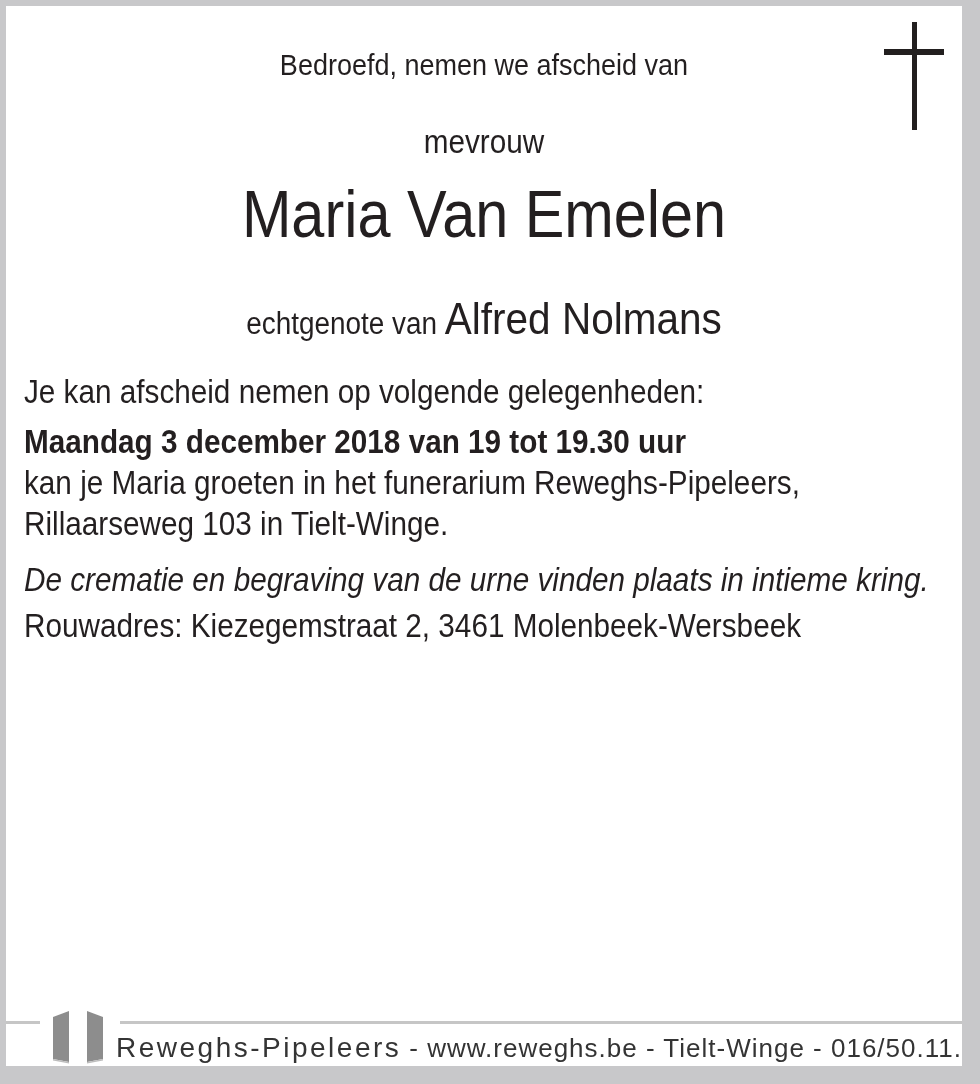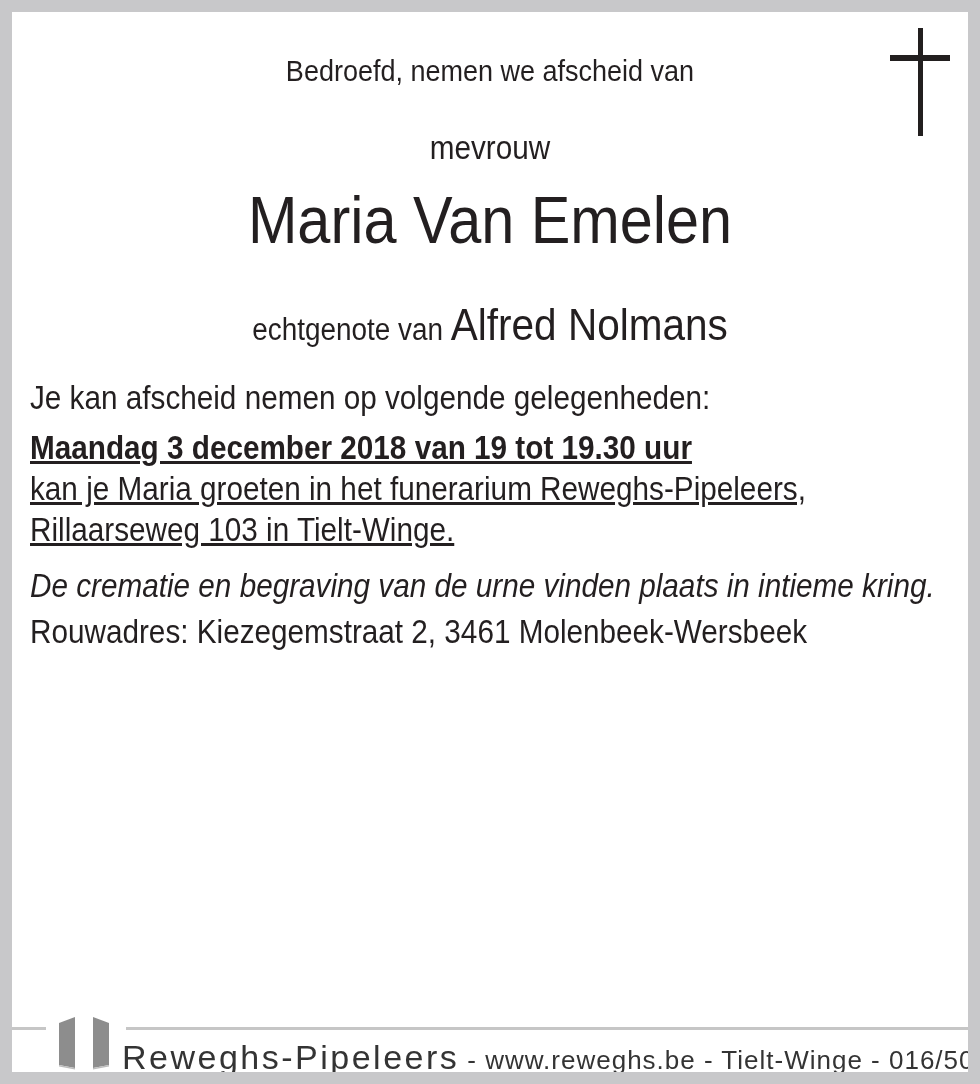--- a/index.html
+++ b/index.html
@@ -8,21 +8,21 @@
     width: 980px;
     height: 1084px;
     overflow: hidden;
     background: #c8c8ca;
     font-family: "Liberation Sans", sans-serif;
   }
   .card {
     position: relative;
     width: 956px;
     height: 1060px;
-    margin: 12px;
+    margin: 6px;
     background: #ffffff;
     color: #231f20;
     overflow: hidden;
   }
   .content {
     padding: 0 18px;
   }
   .line { white-space: nowrap; }
   
   .cx  { transform: scaleX(0.90); }
@@ -30,21 +30,21 @@
   .lft { text-align: left;  transform-origin: 0 50%; }
 
   .intro       { margin-top: 43px; font-size: 30px; line-height: 32px; }
   .salutation  { margin-top: 44px; font-size: 33px; line-height: 34px; }
   .deceased    { margin-top: 19px; font-size: 66px; line-height: 72px; }
   .spouse      { margin-top: 44px; line-height: 50px; font-size: 31px; }
   .spouse .big { font-size: 45px; }
   .life        { margin-top: 30px; }
   .life .line  { font-size: 33px; line-height: 41px; }
   .farewell-intro { margin-top: 25px; font-size: 33px; line-height: 36px; }
-  .event       { margin-top: 11px; text-decoration: underline; }
+  .event       { margin-top: 11px; }
   .event .line { font-size: 33px; line-height: 41px; }
   .event2      { margin-top: 14px; }
   .b           { font-weight: bold; }
   .it          { font-style: italic; }
   .private-note { margin-top: 15px; font-size: 33px; line-height: 41px; }
   .rouwadres   { margin-top: 5px;  font-size: 33px; line-height: 41px; }
   .notice      { margin-top: 0; }
   .notice .line { font-size: 33px; line-height: 41px; }
 
   
@@ -53,21 +53,21 @@
   .cross .hbar { position: absolute; left: 12px; top: 27px; width: 60px; height: 6px; background: #221f1f; }
 
   
   .footer-line { position: absolute; left: 0; right: 0; top: 1015px; height: 3px; background: #c6c6c6; }
   .logo-bg   { position: absolute; left: 34px; top: 1001px; width: 80px; height: 59px; background: #ffffff; }
   .logo      { position: absolute; left: 46px; top: 1004px; }
   .footer-text {
     position: absolute; left: 110px; right: 14px; top: 1026px;
     text-align: center; color: #343434; white-space: nowrap;
   }
-  .footer-text .brand   { font-size: 34px; letter-spacing: 2.5px; }
+  .footer-text .brand   { font-size: 28px; letter-spacing: 2.5px; }
   .footer-text .details { font-size: 26px; letter-spacing: 1px; margin-left: 8px; }
 </style>
 </head>
 <body>
 
 <div class="card">
 
   <div class="cross">
     <div class="vbar"></div>
     <div class="hbar"></div>

